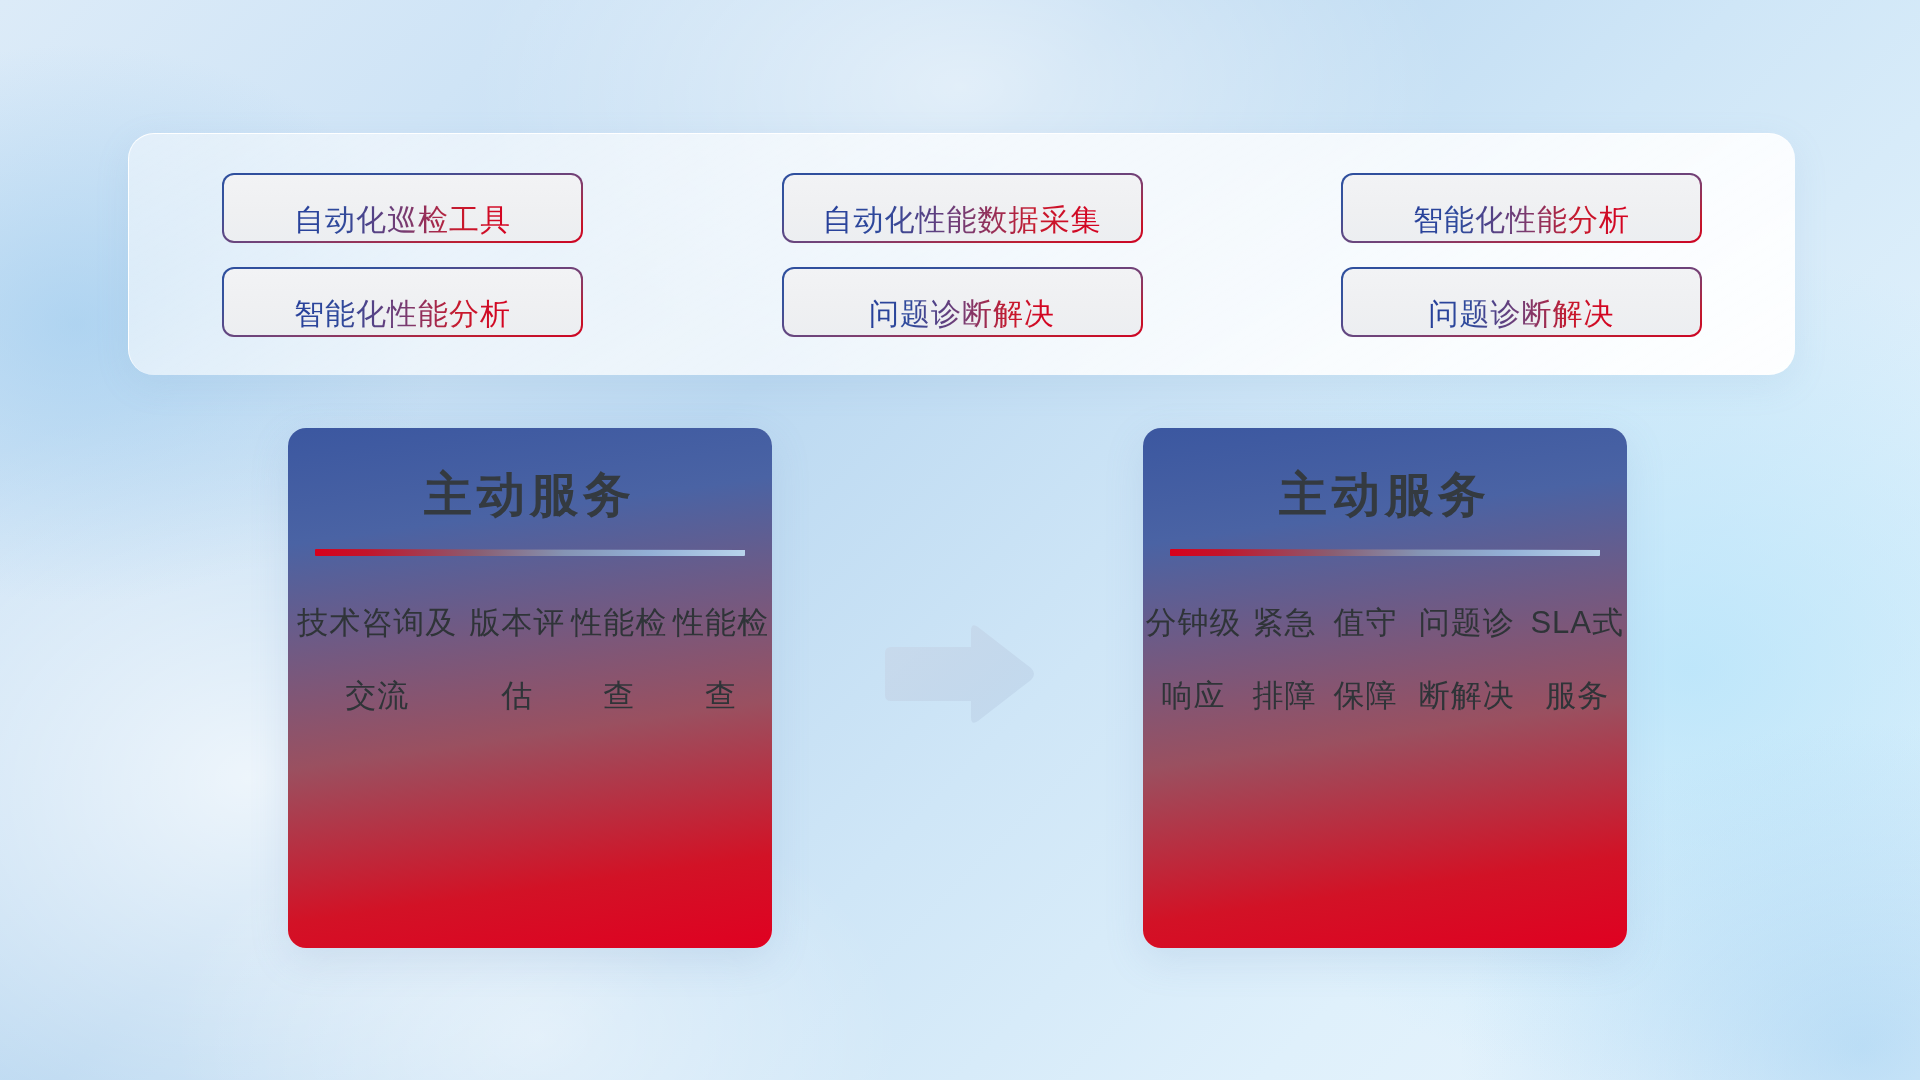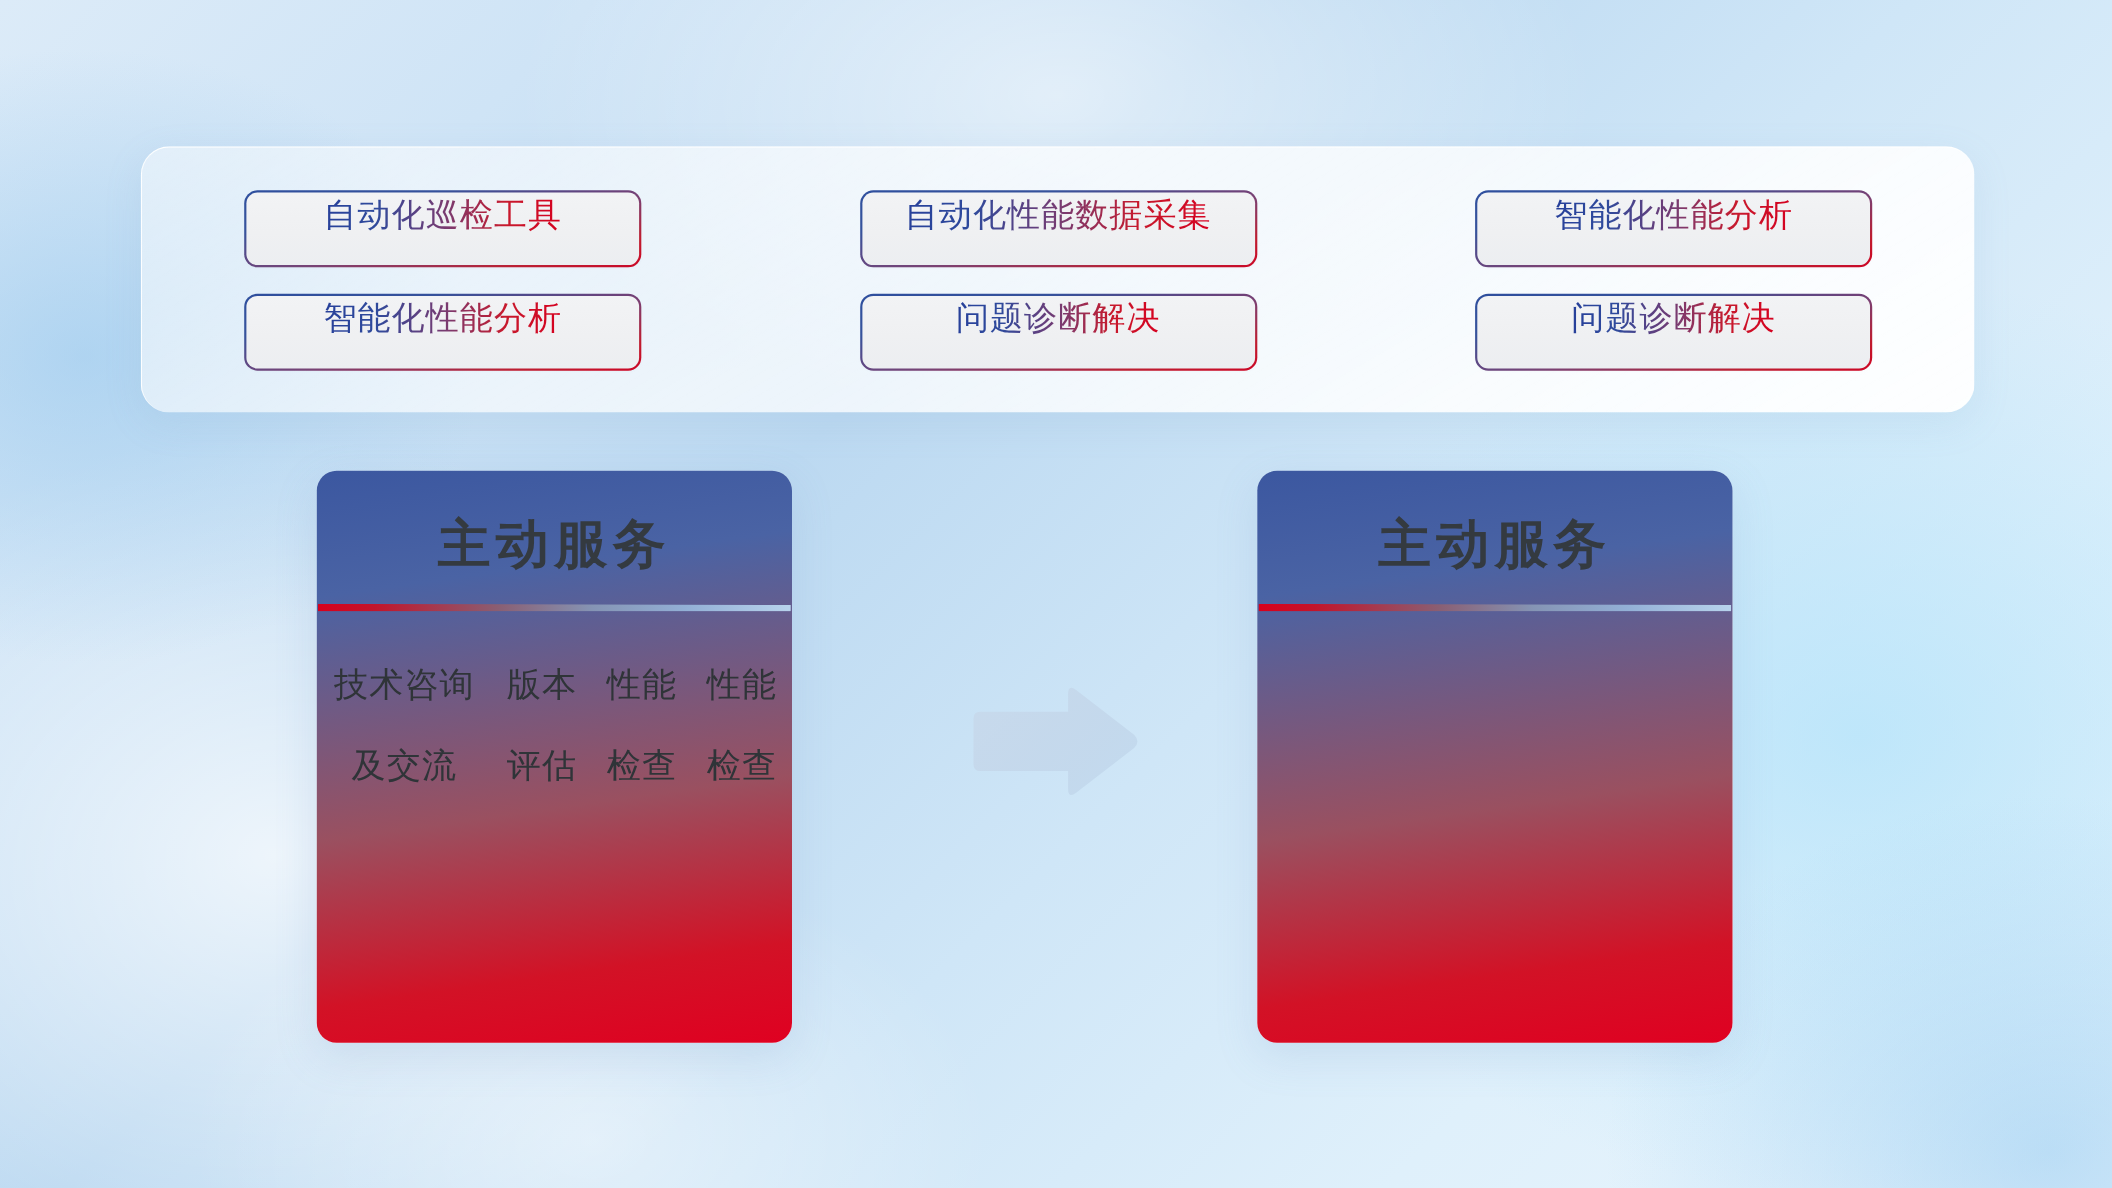--- a/index.html
+++ b/index.html
@@ -35,40 +35,40 @@
     border-top:1.5px solid rgba(255,255,255,.95);
     border-left:1.5px solid rgba(255,255,255,.80);
     box-shadow:0 10px 34px rgba(120,160,200,.13);
     display:flex; flex-direction:column;
     justify-content:center; gap:28px;
     padding:0 95px;
   }
   .pill-row { display:flex; justify-content:space-between; }
   .pill {
     width:357px; height:66px; border-radius:10px;
-    display:flex; align-items:flex-start; justify-content:center;
+    display:flex; align-items:flex-end; justify-content:center;
     position:relative;
     background:linear-gradient(180deg,#f2f3f5 0%,#eff0f2 55%,#eceef1 100%);
     box-shadow:0 1px 3px rgba(90,130,170,.10);
   }
   .pill::before {
     content:""; position:absolute; inset:-2px; border-radius:12px; z-index:-1;
     background:linear-gradient(168deg,#2f4f9e 0%,#36529c 26%,#7b3f72 56%,#c31a2c 82%,#d4001e 100%);
   }
   .pill-txt {
     font-size:30px; font-weight:400; letter-spacing:1px;
     background:linear-gradient(90deg,#27409a 0%,#2f4a9c 22%,#7b3a6f 52%,#c71a2d 76%,#d6001f 100%);
     -webkit-background-clip:text; background-clip:text;
     -webkit-text-fill-color:transparent; color:transparent;
     white-space:nowrap;
   }
 
   
   .card {
-    position:absolute; z-index:3; width:432px; height:520px;
+    position:absolute; z-index:3; width:484px; height:520px;
     border-radius:18px;
     background:linear-gradient(163deg, rgba(226,238,250,.92) 0%, rgba(240,247,253,.95) 30%, rgba(250,252,254,.97) 60%, rgba(255,255,255,.99) 100%);
     box-shadow:0 12px 38px rgba(110,150,195,.17);
     overflow:hidden;
   }
   .card::before {
     content:""; position:absolute; inset:-1.6px; border-radius:20px; z-index:-1;
     background:linear-gradient(172deg,#3b57a0 0%,#4a63a4 20%,#9a5060 58%,#d21226 84%,#e00021 100%);
   }
   #card-left  { left:288px; top:428px; }
@@ -157,13 +157,20 @@
       <stop offset="100%" stop-color="#bcd2e8" stop-opacity="0.62"></stop>
     </linearGradient>
   </defs>
   <path d="M6 33 Q6 27 12 27 L92 27 L92 11 Q92 2 99 7 L152 48 Q158 54 152 60 L99 101
            Q92 106 92 97 L92 81 L12 81 Q6 81 6 75 Z" fill="url(#arrGrad)"></path>
 </svg>
 
 <div class="card" id="card-right">
   <div class="card-title">主动服务</div>
   <div class="card-div"></div>
+  <ul class="card-list">
+    <li>分钟级响应</li>
+    <li>紧急排障</li>
+    <li>值守保障</li>
+    <li>问题诊断解决</li>
+    <li>SLA式服务</li>
+  </ul>
 </div>
 
 </body></html>

